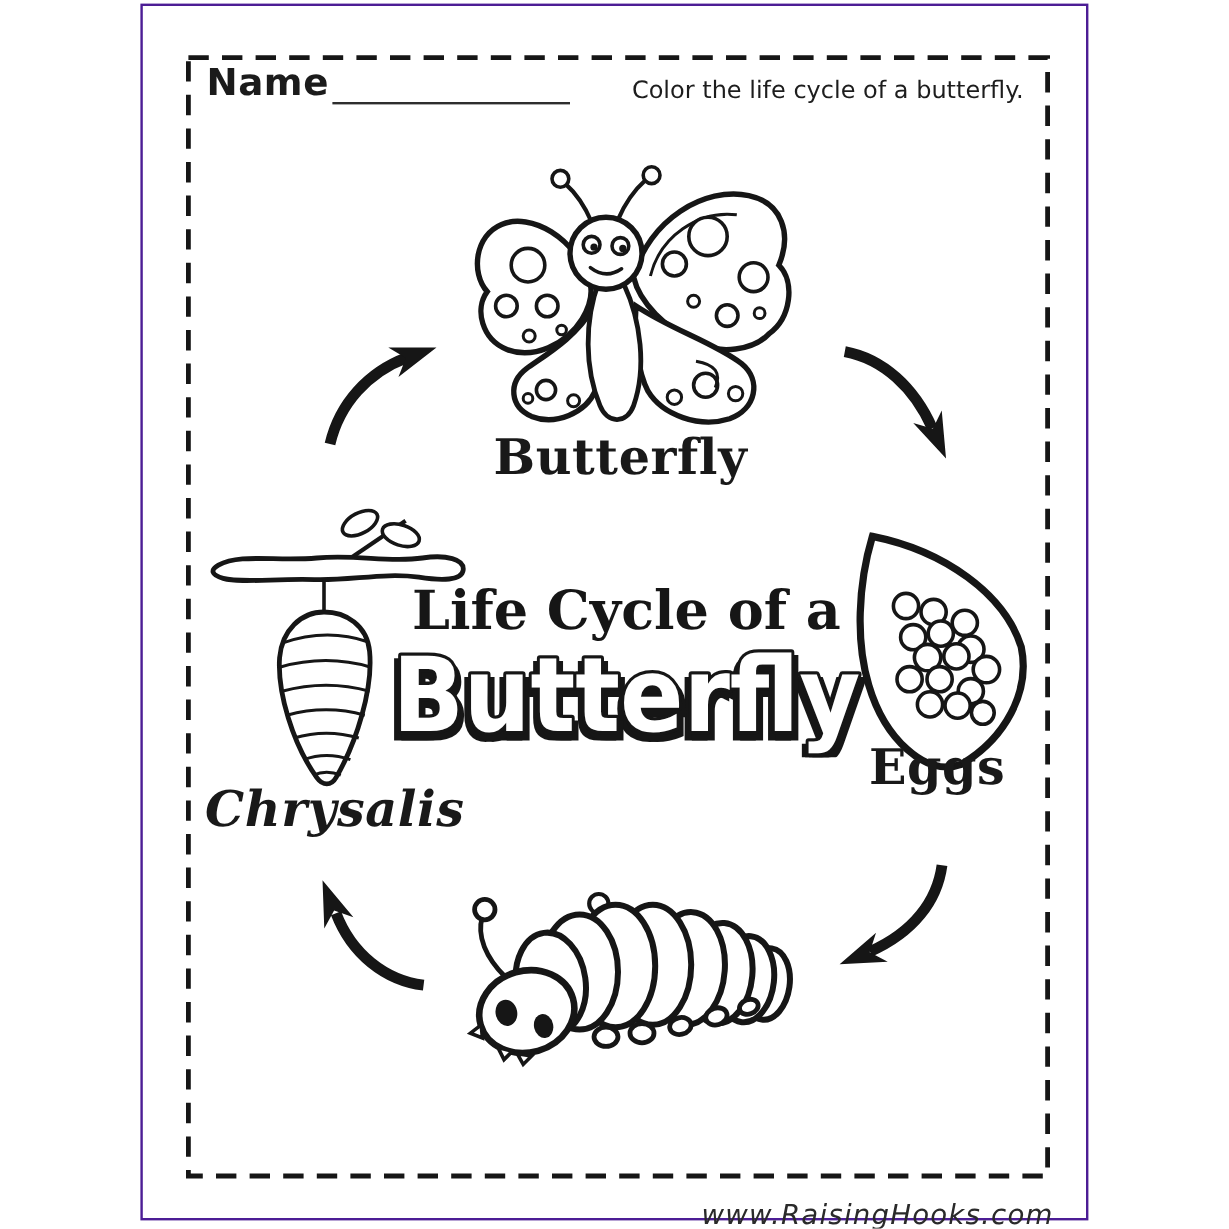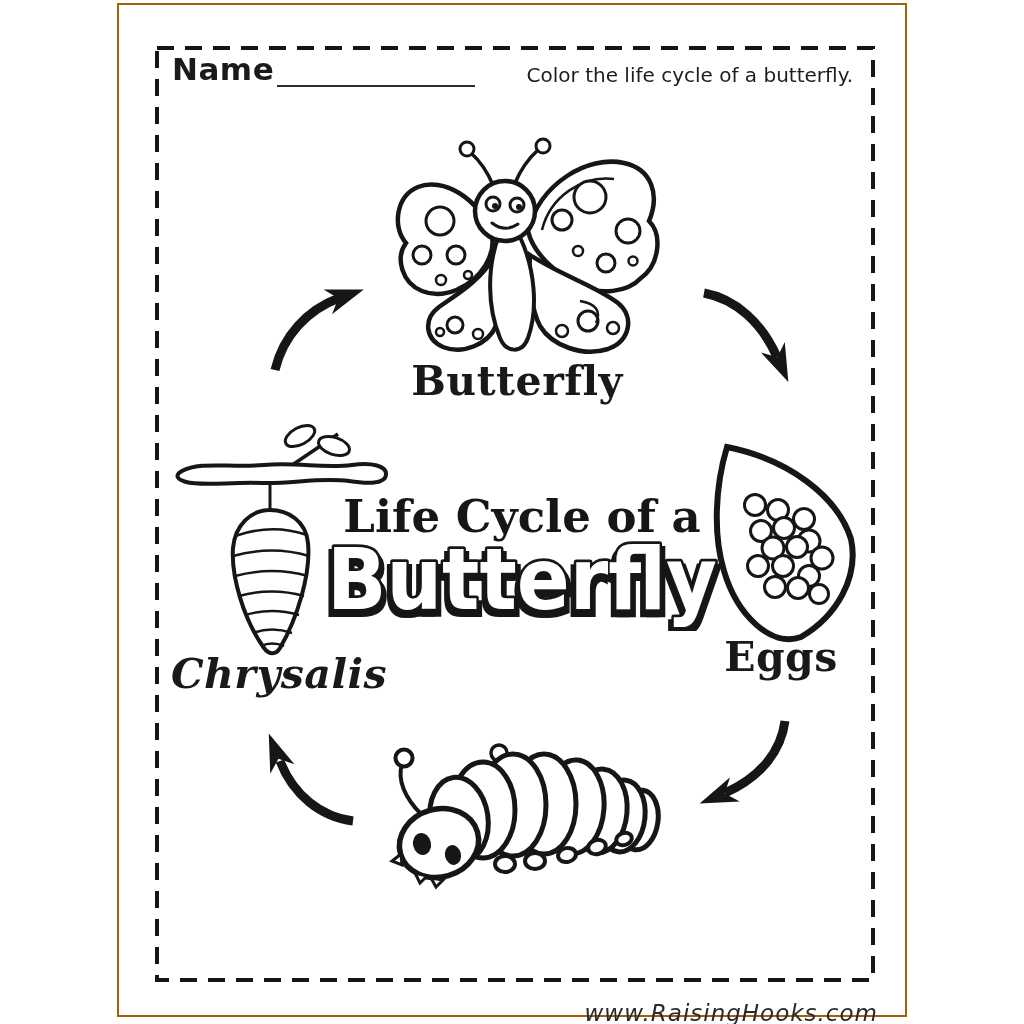--- a/index.html
+++ b/index.html
@@ -1,32 +1,32 @@
 <!DOCTYPE html>
 <html><head>
 <meta charset="utf-8">
 <style>
   html,body{margin:0;padding:0;background:#ffffff;}
   .canvas{position:relative;width:1024px;height:1024px;background:#ffffff;overflow:hidden;
           font-family:"DejaVu Sans","Liberation Sans",sans-serif;color:#161616;}
   .page{position:absolute;left:117px;top:3px;width:790px;height:1014px;
-        background:#ffffff;border:2px solid #a16207;box-sizing:border-box;}
+        background:#ffffff;border:2px solid #4c1d95;box-sizing:border-box;}
   .abs{position:absolute;}
   .dashed-frame{position:absolute;left:0;top:0;width:790px;height:1010px;}
   .name-row{position:absolute;left:53px;top:46px;display:flex;align-items:flex-end;}
   .name-label{font-size:31px;font-weight:bold;letter-spacing:.5px;color:#1b1b1b;}
   .name-line{display:inline-block;width:198px;height:30px;margin-left:3px;
              border-bottom:2.5px solid #2e2e2e;}
   .instruction{position:absolute;right:52px;top:58px;font-size:20px;color:#1d1d1d;}
   .label{position:absolute;font-family:"DejaVu Serif","Liberation Serif",serif;
          font-weight:bold;font-size:41px;color:#191919;text-align:center;
          letter-spacing:.5px;width:300px;}
   .title-line1{position:absolute;left:203px;top:477px;width:400px;text-align:center;
          font-family:"DejaVu Serif","Liberation Serif",serif;font-weight:bold;
-         font-size:45px;color:#161616;margin-top:8px;}
+         font-size:45px;color:#161616;}
   .footer{position:absolute;right:27px;top:979px;font-size:23px;font-style:italic;
           color:#2a2a2a;letter-spacing:1px;margin-top:16px;}
   svg{display:block;}
 </style>
 </head>
 <body>
 
 <div class="canvas">
   <div class="page">
 
@@ -142,21 +142,21 @@
             <circle cx="117" cy="123" r="11"></circle>
           <circle cx="53" cy="131" r="10.5"></circle>
             <circle cx="78" cy="131" r="10.5"></circle>
             <circle cx="104" cy="141" r="10.5"></circle>
           <circle cx="70" cy="152" r="10.5"></circle>
             <circle cx="93" cy="153" r="10.5"></circle>
             <circle cx="114" cy="159" r="9.5"></circle>
         </g>
       </g>
     </svg>
-    <div class="label" style="left:512px;top:628px;">Eggs</div>
+    <div class="label" style="left:512px;top:610px;">Eggs</div>
 
     <svg class="abs" style="left:268px;top:735px;" width="275" height="150" viewBox="0 0 275 150">
       <g stroke="#161616" fill="#ffffff">
         <path fill="none" stroke-width="4" d="M34 74 C18 58 10 40 15 24"></path>
         <circle cx="17" cy="18" r="8.5" stroke-width="4"></circle>
         <path fill="none" stroke-width="3.5" d="M108 30 C106 23 107 19 110 15"></path>
         <circle cx="112" cy="13" r="8" stroke-width="3.5"></circle>
         <ellipse cx="252" cy="80" rx="19" ry="30" stroke-width="5" transform="rotate(8 252 80)"></ellipse>
         <ellipse cx="235" cy="76" rx="23" ry="36" stroke-width="5" transform="rotate(6 235 76)"></ellipse>
         <ellipse cx="213" cy="71" rx="27" ry="42" stroke-width="5" transform="rotate(5 213 71)"></ellipse>

